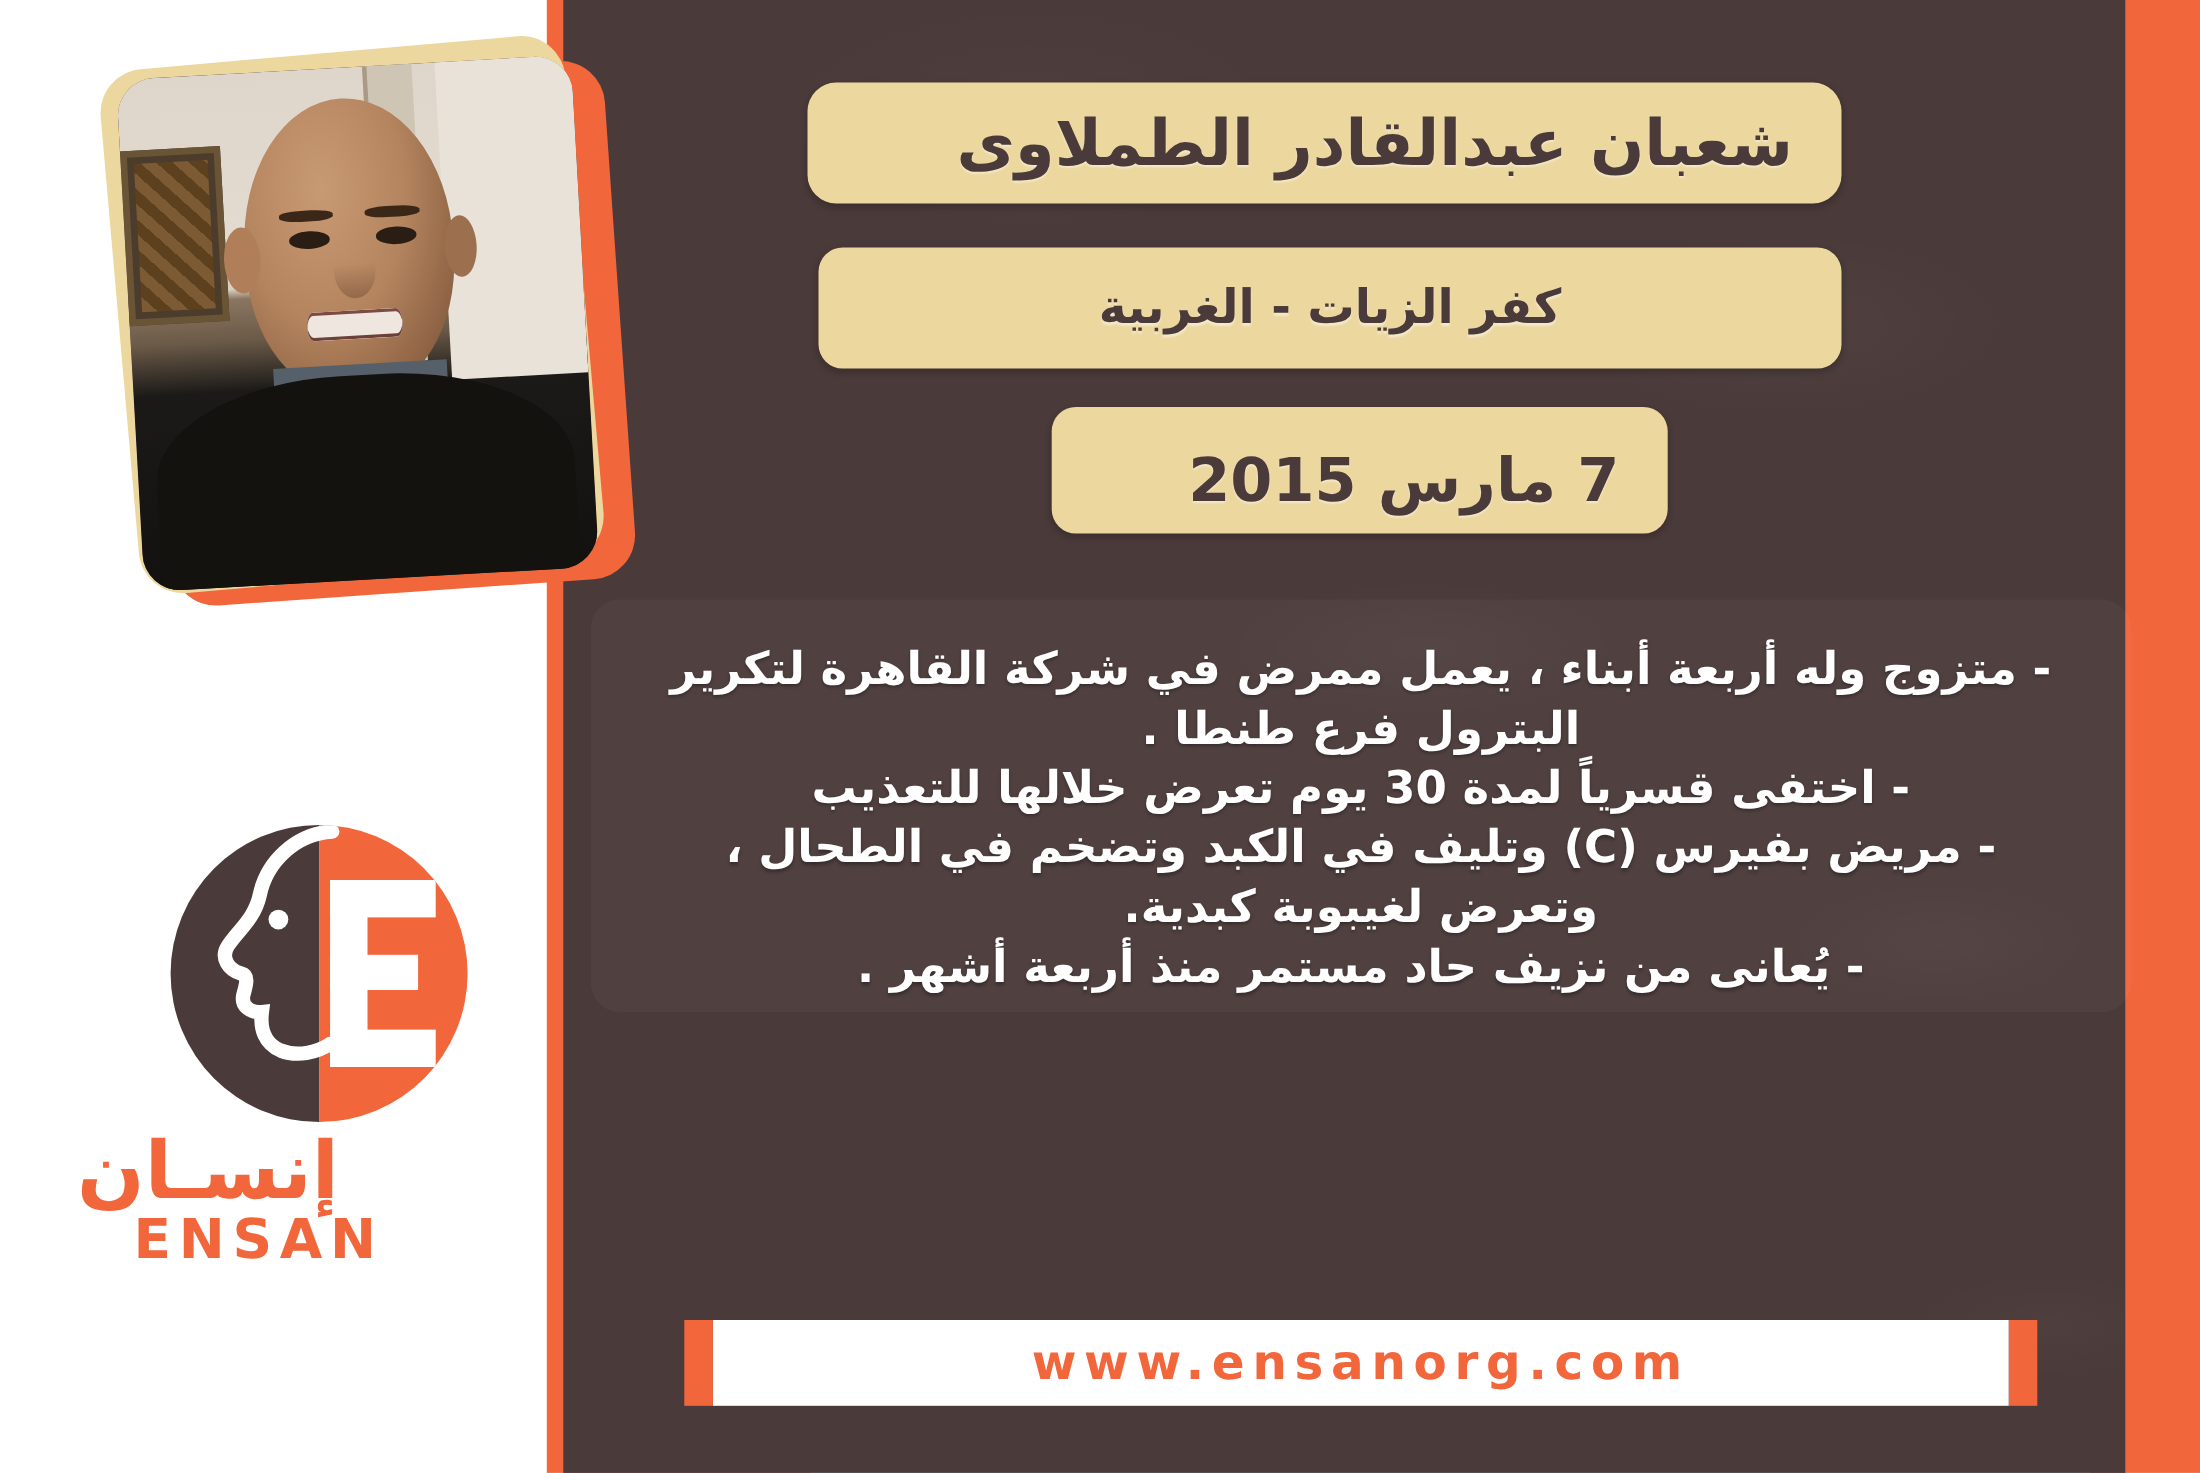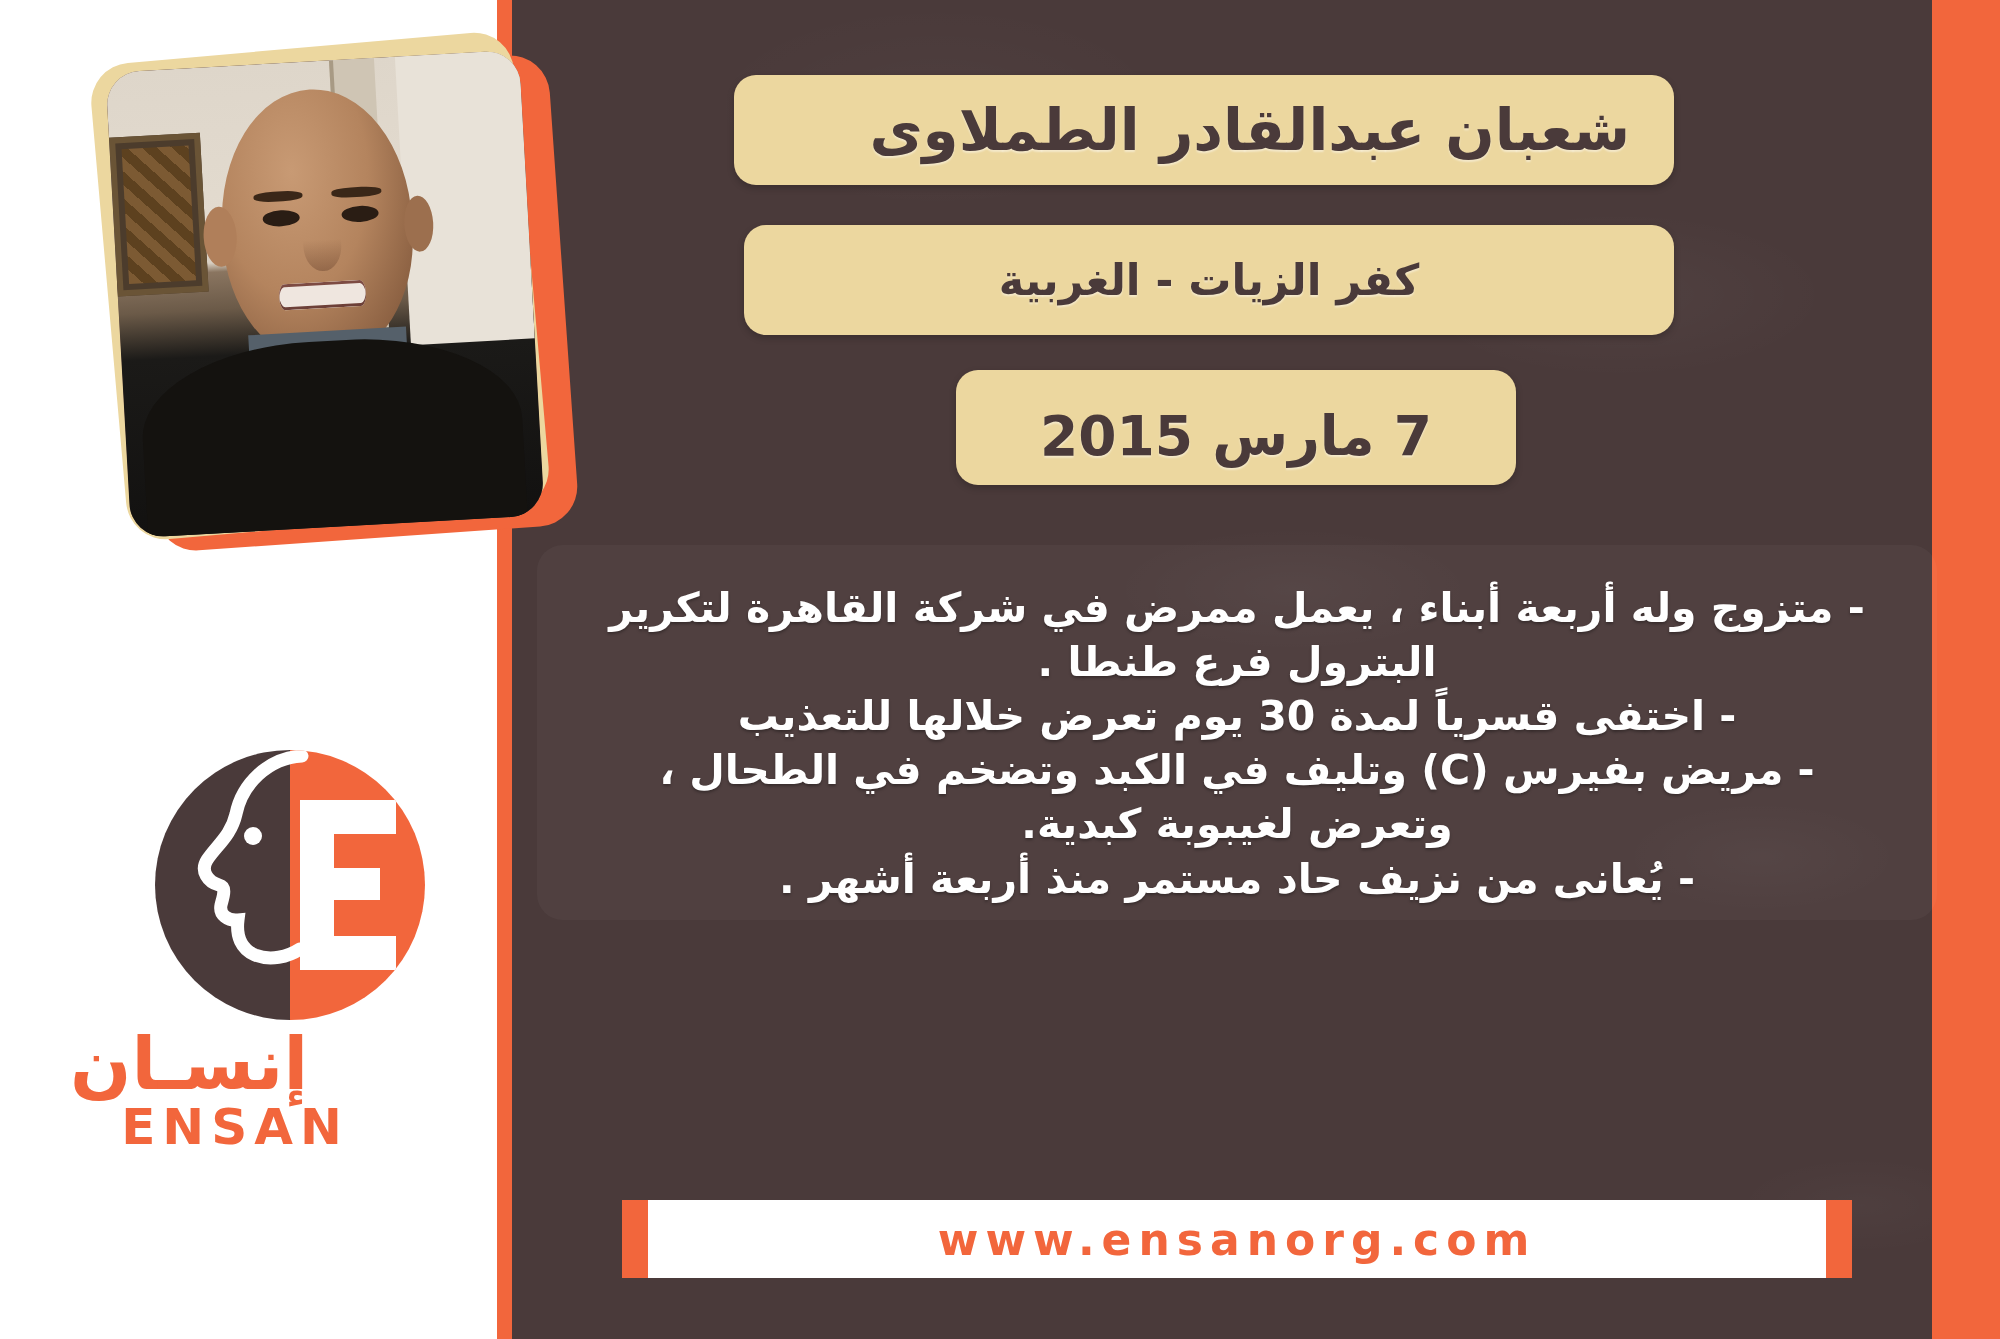--- a/index.html
+++ b/index.html
@@ -96,28 +96,28 @@
     border-radius:22px;
     display:flex; align-items:center; justify-content:flex-start;
     padding:0 44px 0 44px;
     box-shadow:0 3px 7px rgba(0,0,0,.22);
   }
   .bar span{
     color:#4a3a3a; font-weight:700; white-space:nowrap;
     text-shadow:0 2px 2px rgba(255,255,255,.45);
   }
 
-  .bar-name { left:222px; top:75px; width:940px; height:110px; }
+  .bar-name { left:222px; top:75px; width:940px; height:110px;border-radius:26px; }
   .bar-name span { font-size:58px; }
 
   .bar-loc  { left:232px; top:225px; width:930px; height:110px; }
   .bar-loc span { font-size:43px; width:100%; text-align:center; }
 
   .bar-date { left:444px; top:370px; width:560px; height:115px; }
-  .bar-date span { font-size:55px; width:100%; text-align:center; direction:rtl;margin-top:17px; }
+  .bar-date span { font-size:55px; width:100%; text-align:right; direction:rtl;margin-top:17px; }
 
   
   .body-card{
     position:absolute; left:25px; top:545px; width:1400px; height:375px;
     background:rgba(255,255,255,.035);
     border-radius:26px;
     padding:36px 48px;
     z-index:8;
   }
   .body-card p{

